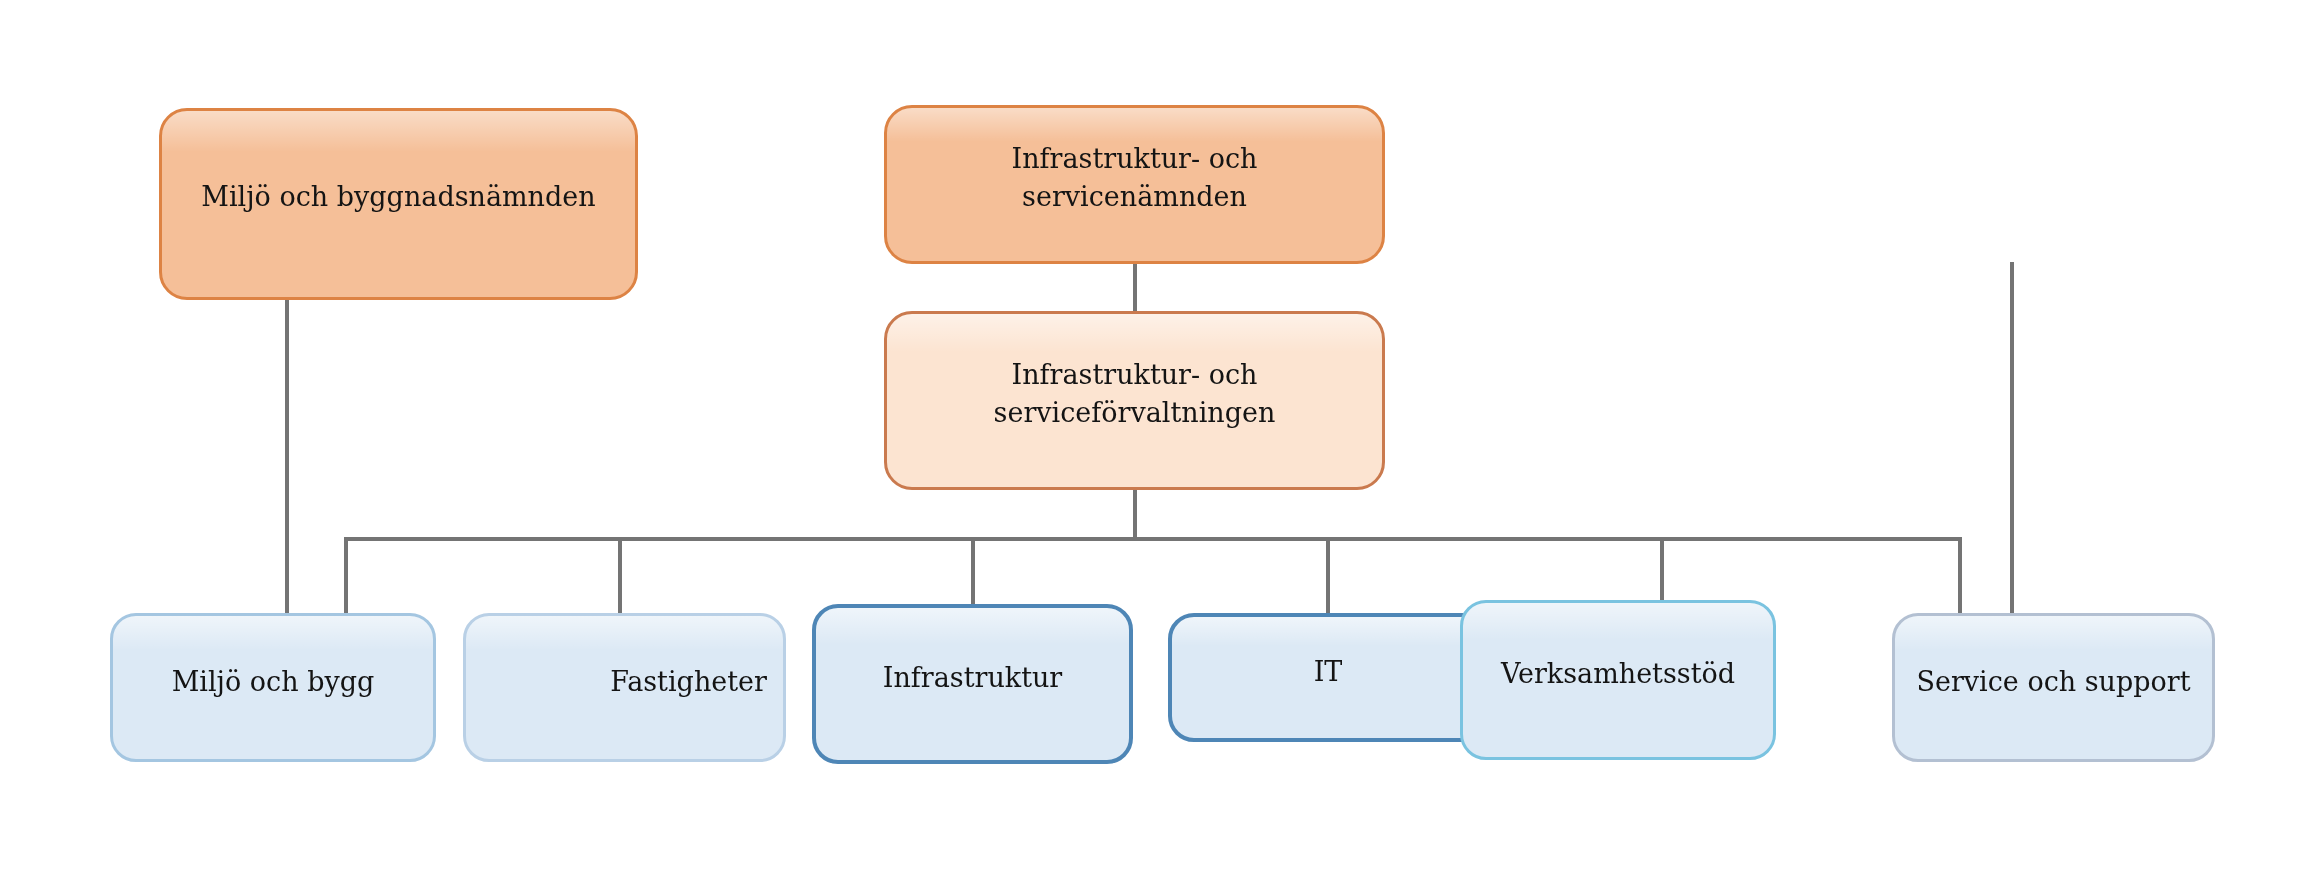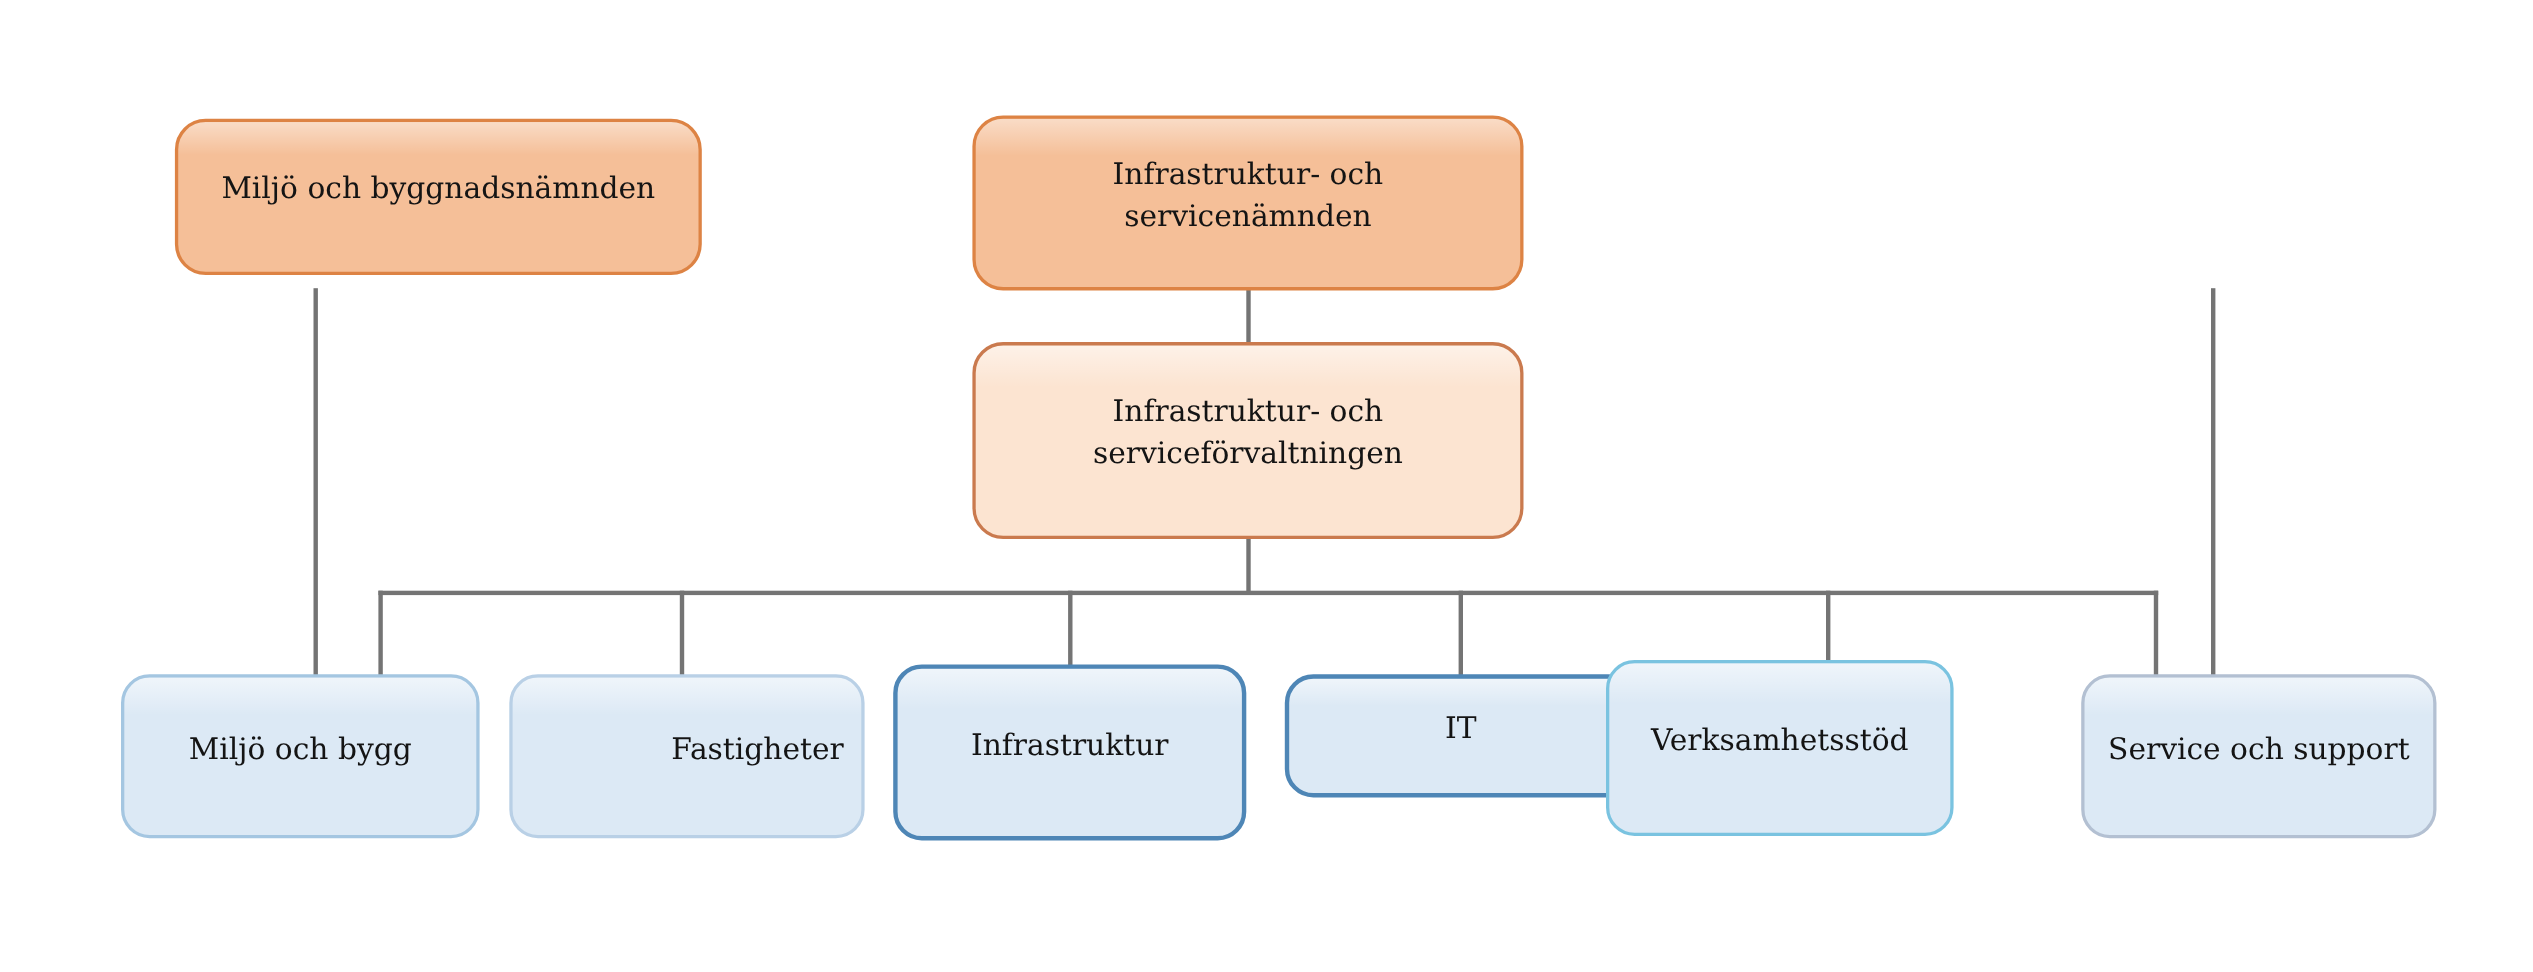--- a/index.html
+++ b/index.html
@@ -75,21 +75,21 @@
 
   <div class="connector v" style="left:344px; top:537px; height:78px;"></div>
   <div class="connector v" style="left:618px; top:537px; height:78px;"></div>
   <div class="connector v" style="left:971px; top:537px; height:70px;"></div>
   <div class="connector v" style="left:1326px; top:537px; height:78px;"></div>
   <div class="connector v" style="left:1660px; top:537px; height:66px;"></div>
   <div class="connector v" style="left:1958px; top:537px; height:78px;"></div>
 
   <div class="connector v" style="left:2010px; top:262px; height:352px;"></div>
 
-  <div class="node orange" style="left:159px; top:108px; width:479px; height:142px;">
+  <div class="node orange" style="left:159px; top:108px; width:479px; height:192px;">
     <span class="node-label">Miljö och byggnadsnämnden</span>
   </div>
 
   <div class="node orange" style="left:884px; top:105px; width:501px; height:159px;">
     <span class="node-label">Infrastruktur- och servicenämnden</span>
   </div>
 
 
   <div class="node peach" style="left:884px; top:311px; width:501px; height:179px;">
     <span class="node-label">Infrastruktur- och serviceförvaltningen</span>
@@ -100,21 +100,21 @@
   </div>
 
   <div class="node blue b-soft" style="left:463px; top:613px; width:323px; height:149px;">
     <span class="node-label">Fastigheter</span>
   </div>
 
   <div class="node blue b-dark" style="left:812px; top:604px; width:321px; height:160px;">
     <span class="node-label">Infrastruktur</span>
   </div>
 
-  <div class="node blue b-dark" style="left:1168px; top:613px; width:320px; height:112px;">
+  <div class="node blue b-dark" style="left:1168px; top:613px; width:320px; height:129px;">
     <span class="node-label">IT</span>
   </div>
 
   <div class="node blue b-cyan" style="left:1460px; top:600px; width:316px; height:160px;">
     <span class="node-label">Verksamhetsstöd</span>
   </div>
 
   <div class="node blue b-gray" style="left:1892px; top:613px; width:323px; height:149px;">
     <span class="node-label">Service och support</span>
   </div>

